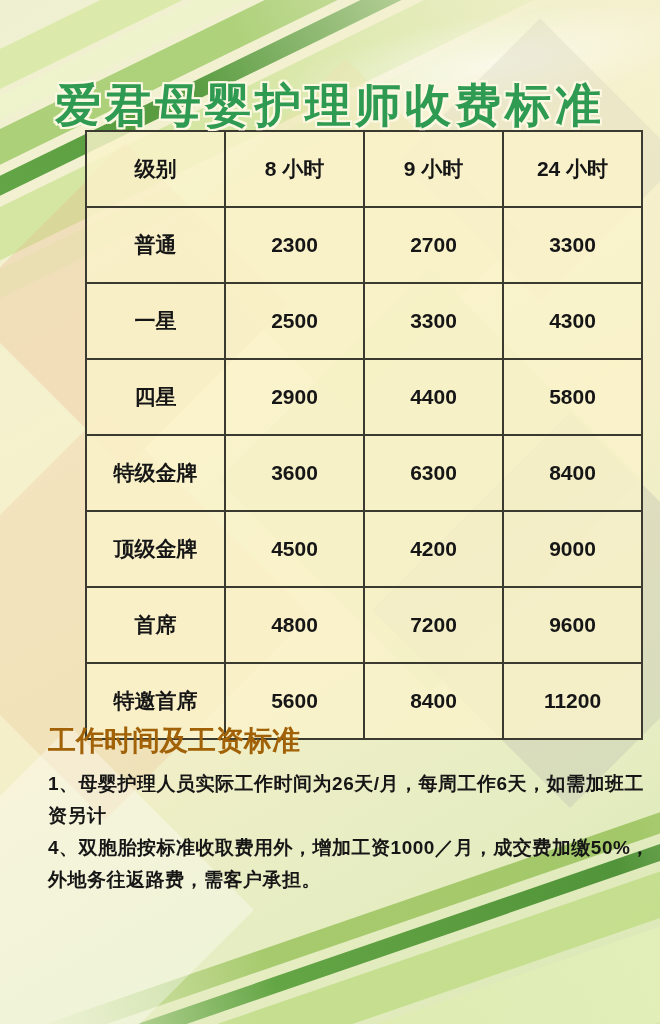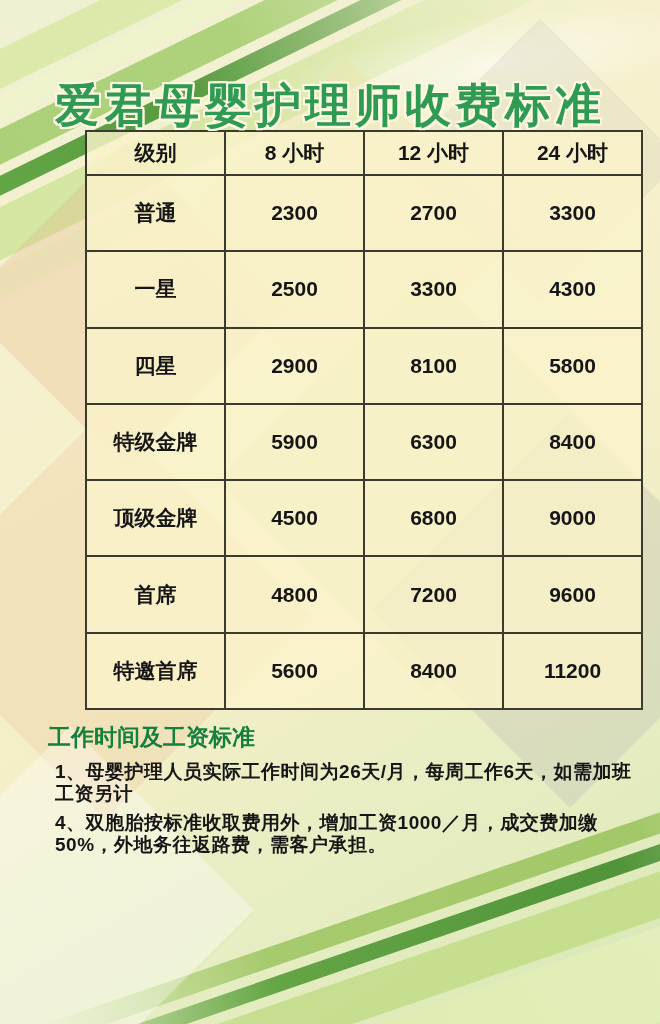--- a/index.html
+++ b/index.html
@@ -43,26 +43,26 @@
       2px 2px 0 #fcf8e2,-2px -2px 0 #fcf8e2,2px -2px 0 #fcf8e2,-2px 2px 0 #fcf8e2;
   }
   
   table.price{
     position:absolute;left:85px;top:130px;width:558px;height:580px;z-index:2;
     border-collapse:collapse;table-layout:fixed;
   }
   table.price th,table.price td{
     border:2px solid #3a3a30;background:rgba(250,243,203,.82);
     text-align:center;vertical-align:middle;
-    font-size:21px;font-weight:700;color:#161616;height:42px;padding:0;
+    font-size:21px;font-weight:700;color:#161616;height:42px;padding:16px;
   }
   
   .notes{position:absolute;left:48px;top:722px;width:606px;z-index:3;color:#161616;}
-  .notes h2{margin:0 0 8px 0;font-size:23px;font-weight:800;color:#15803d;}
-  .notes p{margin:7px;font-size:19px;font-weight:700;line-height:22px;letter-spacing:.5px;}
+  .notes h2{margin:0 0 8px 0;font-size:28px;font-weight:800;color:#a16207;}
+  .notes p{margin:0;font-size:19px;font-weight:700;line-height:32px;letter-spacing:.5px;}
 </style>
 </head>
 <body>
 
 <div class="deco deco-tl">
   <div class="stripe s1"></div>
     <div class="stripe s2"></div>
     <div class="stripe s3"></div>
   <div class="stripe s4"></div>
     <div class="stripe s5"></div>
@@ -84,53 +84,53 @@
     <div class="stripe s5"></div>
 </div>
 
 <h1 class="title">爱君母婴护理师收费标准</h1>
 
 <table class="price">
   <thead>
     <tr>
         <th>级别</th>
         <th>8 小时</th>
-        <th>12 小时</th>
+        <th>9 小时</th>
         <th>24 小时</th>
       </tr>
   </thead>
   <tbody>
       <tr>
         <td>普通</td>
         <td>2300</td>
         <td>2700</td>
         <td>3300</td>
       </tr>
       <tr>
         <td>一星</td>
         <td>2500</td>
         <td>3300</td>
         <td>4300</td>
       </tr>
       <tr>
         <td>四星</td>
         <td>2900</td>
-        <td>8100</td>
+        <td>4400</td>
         <td>5800</td>
       </tr>
       <tr>
         <td>特级金牌</td>
-        <td>5900</td>
+        <td>3600</td>
         <td>6300</td>
         <td>8400</td>
       </tr>
       <tr>
         <td>顶级金牌</td>
         <td>4500</td>
-        <td>6800</td>
+        <td>4200</td>
         <td>9000</td>
       </tr>
       <tr>
         <td>首席</td>
         <td>4800</td>
         <td>7200</td>
         <td>9600</td>
       </tr>
       <tr>
         <td>特邀首席</td>

